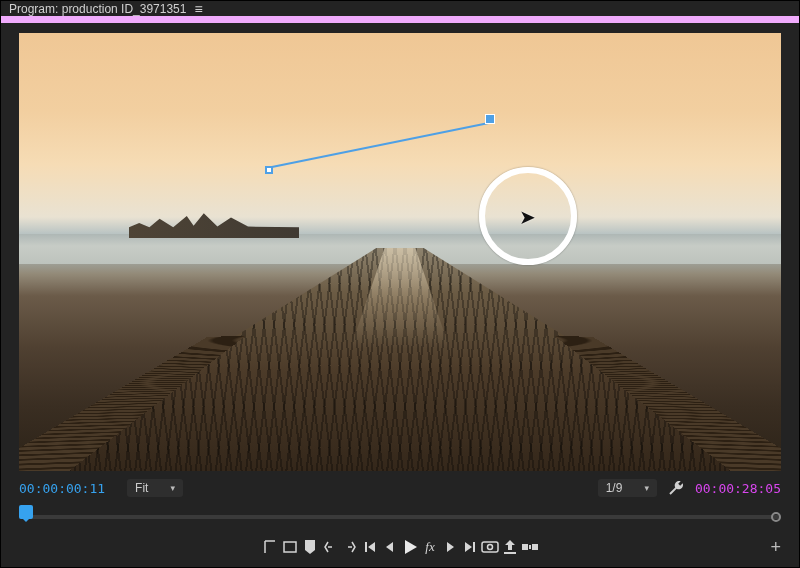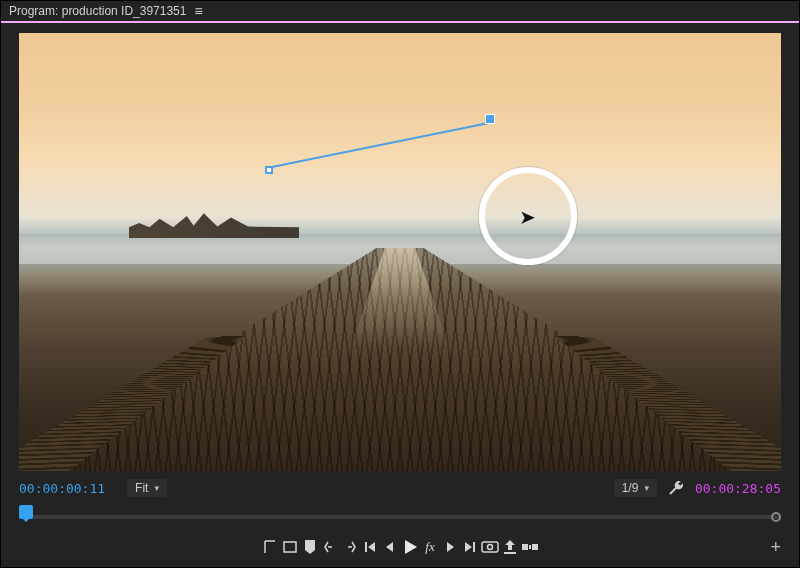--- a/index.html
+++ b/index.html
@@ -1,18 +1,18 @@
 <!DOCTYPE html>
 <html><head>
 <meta charset="utf-8">
 <style>
   * { box-sizing: border-box; margin: 0; padding: 0; }
   html, body { width: 800px; height: 568px; background: #1c1c1c; font-family: "Segoe UI", Arial, sans-serif; color: #ccc; overflow: hidden; }
   .panel { position: relative; width: 800px; height: 568px; background: #232323; border: 1px solid #000; }
-  .title-bar { height: 22px; background: #232323; display: flex; align-items: center; padding: 0 8px; font-size: 12px; color: #d0d0d0; border-bottom: 2px solid #f0abfc; }
+  .title-bar { height: 22px; background: #232323; display: flex; align-items: center; padding: 0 8px; font-size: 12px; color: #d0d0d0; border-bottom: 7px solid #f0abfc; }
   .title-bar .menu { margin-left: 8px; font-size: 14px; cursor: pointer; }
   .monitor-area { position: relative; margin: 10px 18px 0 18px; height: 438px; background: #000; overflow: hidden; }
   
   .frame {
     position: absolute; inset: 0;
     background:
       linear-gradient(to bottom,
         #efc795 0%, #f2cfa0 18%, #f6dcb5 30%, #e9e2d2 42%,
         #b7c2c2 46%, #a9b5b5 50%, #938a78 55%,
         #6b5b49 60%, #4f4031 72%, #3a2e22 85%, #2b2217 100%);
@@ -69,21 +69,21 @@
     position: absolute; top: 172px; left: 500px; font-size: 20px; color: #111;
     text-shadow: 0 0 2px #fff;
   }
   
   .info-row {
     display: flex; align-items: center; height: 26px; margin: 4px 18px 0 18px;
     font-size: 13px;
   }
   .tc-current { color: #36a2ef; font-family: "Consolas", monospace; text-align: center; }
   .zoom-sel, .scale-sel {
-    display: flex; align-items: center; gap: 6px;
+    display: flex; align-items: center; gap: 22px;
     background: #2e2e2e; border-radius: 3px; padding: 2px 8px; font-size: 12px;
     cursor: pointer;
   }
   .chev { font-size: 9px; color: #bbb; }
   .spacer { flex: 1; }
   .wrench { width: 18px; height: 18px; display: inline-flex; align-items: center; justify-content: center; }
   .tc-out { color: #d946ef; font-family: "Consolas", monospace; margin-left: 10px; }
   
   .mini-timeline { position: relative; margin: 4px 18px 0 18px; height: 22px; }
   .mini-track {

